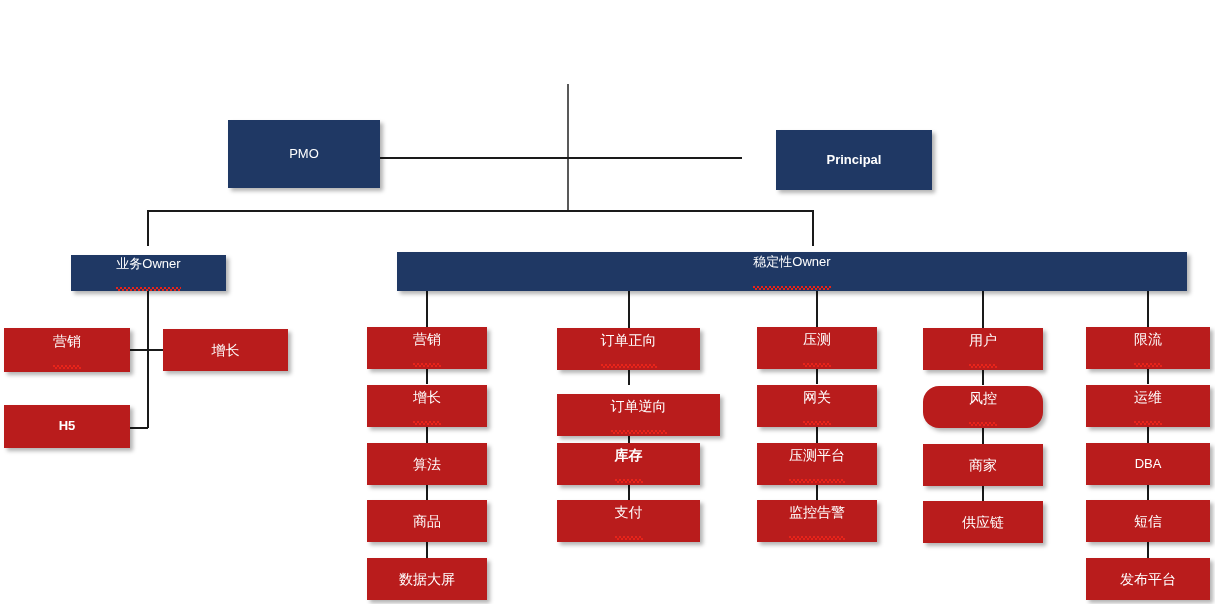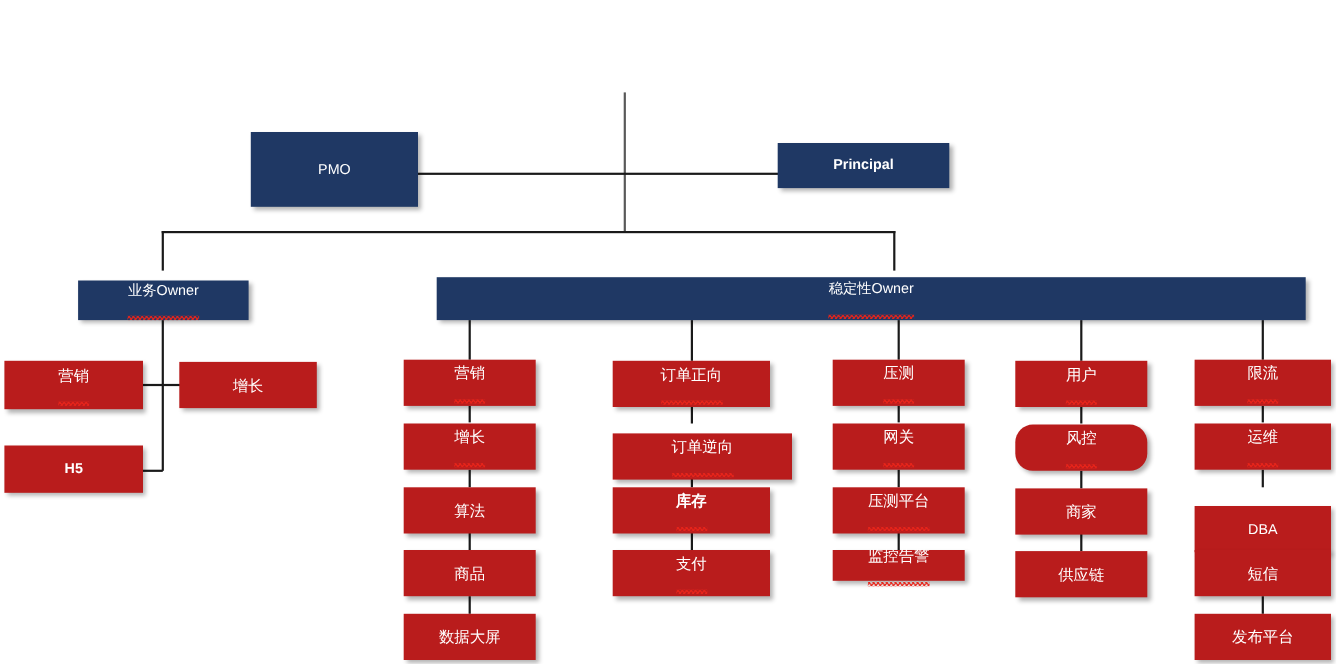--- a/index.html
+++ b/index.html
@@ -126,21 +126,21 @@
   <div class="line-v" style="left:1147px; top:369px; height:15px;"></div>
   <div class="line-v" style="left:1147px; top:427px; height:16px;"></div>
   <div class="line-v" style="left:1147px; top:484px; height:16px;"></div>
   <div class="line-v" style="left:1147px; top:542px; height:16px;"></div>
 
 
   <div class="node node-navy" style="left:228px; top:120px; width:152px; height:68px;">
     <span>PMO</span>
   </div>
 
-  <div class="node node-navy node-bold" style="left:707px; top:130px; width:156px; height:41px;">
+  <div class="node node-navy node-bold" style="left:776px; top:130px; width:156px; height:60px;">
     <span>Principal</span>
   </div>
 
   <div class="node node-navy" style="left:71px; top:255px; width:155px; height:36px;">
     <span class="sq">业务Owner</span>
   </div>
 
   <div class="node node-navy" style="left:397px; top:252px; width:790px; height:39px;">
     <span class="sq">稳定性Owner</span>
   </div>
@@ -186,21 +186,21 @@
 
   <div class="node node-blue" style="left:757px; top:327px; width:120px; height:42px;">
     <span class="sq">压测</span>
     </div>
   <div class="node node-blue" style="left:757px; top:385px; width:120px; height:42px;">
     <span class="sq">网关</span>
     </div>
   <div class="node node-blue" style="left:757px; top:443px; width:120px; height:42px;">
     <span class="sq">压测平台</span>
     </div>
-  <div class="node node-blue" style="left:757px; top:500px; width:120px; height:28px;">
+  <div class="node node-blue" style="left:757px; top:500px; width:120px; height:42px;">
     <span class="sq">监控告警</span>
     </div>
 
   <div class="node node-blue" style="left:923px; top:328px; width:120px; height:42px;">
     <span class="sq">用户</span>
     </div>
   <div class="node node-blue" style="left:923px; top:386px; width:120px; height:42px;border-radius:16px;">
     <span class="sq">风控</span>
     </div>
   <div class="node node-blue" style="left:923px; top:444px; width:120px; height:42px;">
@@ -209,21 +209,21 @@
   <div class="node node-blue" style="left:923px; top:501px; width:120px; height:42px;">
     <span>供应链</span>
     </div>
 
   <div class="node node-blue" style="left:1086px; top:327px; width:124px; height:42px;">
     <span class="sq">限流</span>
     </div>
   <div class="node node-blue" style="left:1086px; top:385px; width:124px; height:42px;">
     <span class="sq">运维</span>
     </div>
-  <div class="node node-blue small" style="left:1086px; top:460px; width:124px; height:42px;">
+  <div class="node node-blue small" style="left:1086px; top:443px; width:124px; height:42px;">
     <span>DBA</span>
     </div>
   <div class="node node-blue" style="left:1086px; top:500px; width:124px; height:42px;">
     <span>短信</span>
     </div>
   <div class="node node-blue" style="left:1086px; top:558px; width:124px; height:42px;">
     <span>发布平台</span>
     </div>
 
 </div>

